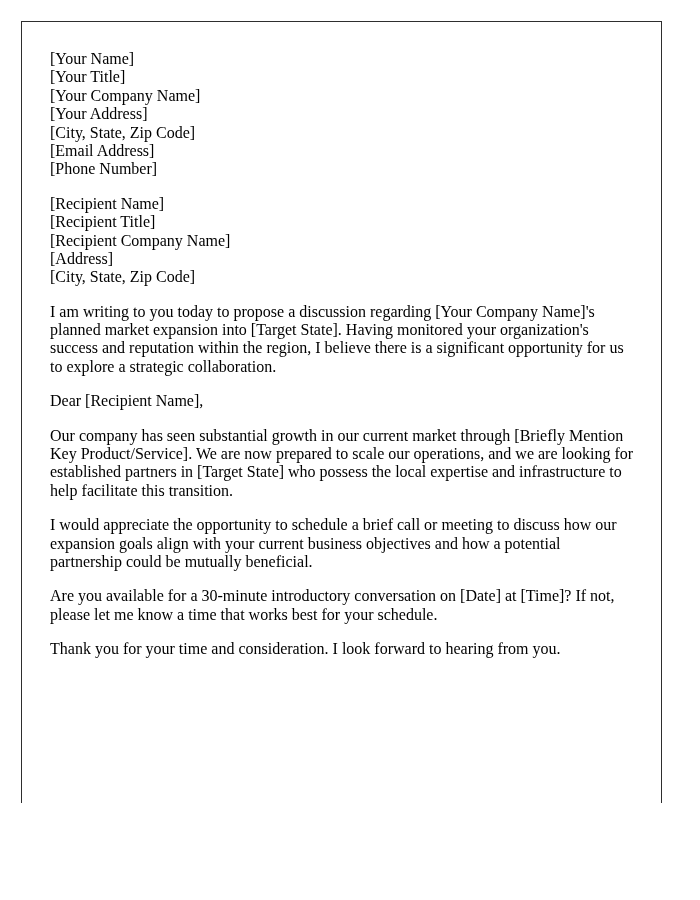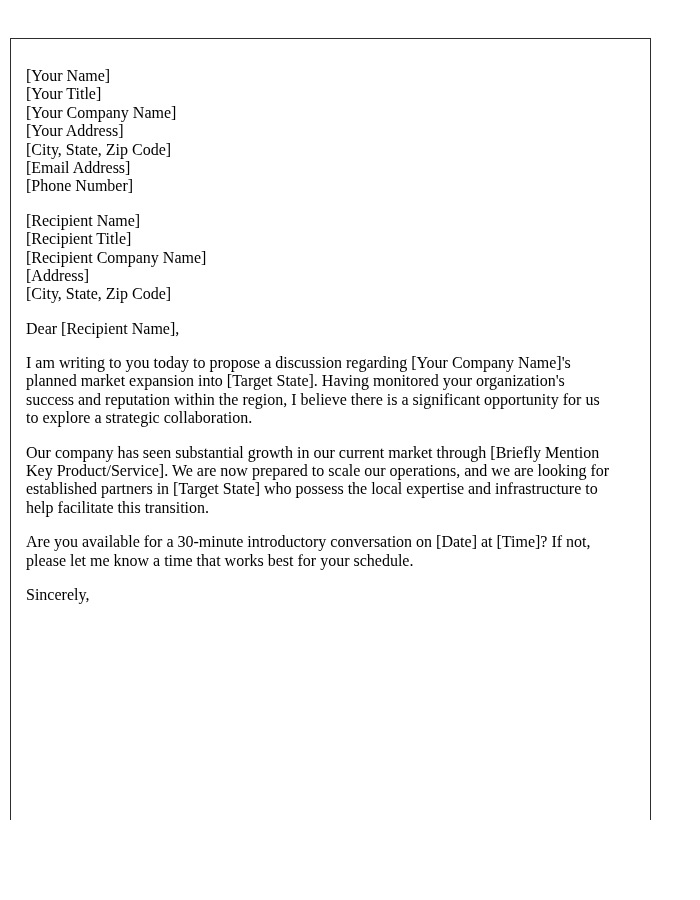--- a/index.html
+++ b/index.html
@@ -12,31 +12,30 @@
     font-family: "Liberation Serif", "DejaVu Serif", serif;
   }
   .page {
     position: relative;
     width: 700px;
     height: 900px;
     background: #ffffff;
   }
   .letter {
     position: absolute;
-    left: 10px;
+    left: 21px;
     top: 21px;
     width: 641px;
     height: 782px;
     box-sizing: border-box;
     border: 1px solid #2e2e2e;
     border-bottom: none;
-    padding: 28px 8px 0 15px;
+    padding: 28px 8px 0 28px;
     background: #ffffff;
     overflow: hidden;
-    margin-top: 17px;
   }
   .block {
     white-space: pre;
     font-size: 16px;
     line-height: 1.15;
     color: #000000;
     margin: 0 0 16px 0;
   }
 </style>
 </head>
@@ -53,35 +52,38 @@
 [Email Address]
 [Phone Number]</div>
 
 
     <div class="block">[Recipient Name]
 [Recipient Title]
 [Recipient Company Name]
 [Address]
 [City, State, Zip Code]</div>
 
-    <div class="block">Dear [Recipient Name],</div>
-
     <div class="block">I am writing to you today to propose a discussion regarding [Your Company Name]'s
 planned market expansion into [Target State]. Having monitored your organization's
 success and reputation within the region, I believe there is a significant opportunity for us
 to explore a strategic collaboration.</div>
+
+    <div class="block">Dear [Recipient Name],</div>
 
     <div class="block">Our company has seen substantial growth in our current market through [Briefly Mention
 Key Product/Service]. We are now prepared to scale our operations, and we are looking for
 established partners in [Target State] who possess the local expertise and infrastructure to
 help facilitate this transition.</div>
 
+    <div class="block">I would appreciate the opportunity to schedule a brief call or meeting to discuss how our
+expansion goals align with your current business objectives and how a potential
+partnership could be mutually beneficial.</div>
 
     <div class="block">Are you available for a 30-minute introductory conversation on [Date] at [Time]? If not,
 please let me know a time that works best for your schedule.</div>
 
+    <div class="block">Thank you for your time and consideration. I look forward to hearing from you.</div>
 
-    <div class="block">Sincerely,</div>
 
 
 
   </div>
 </div>
 
 </body></html>

